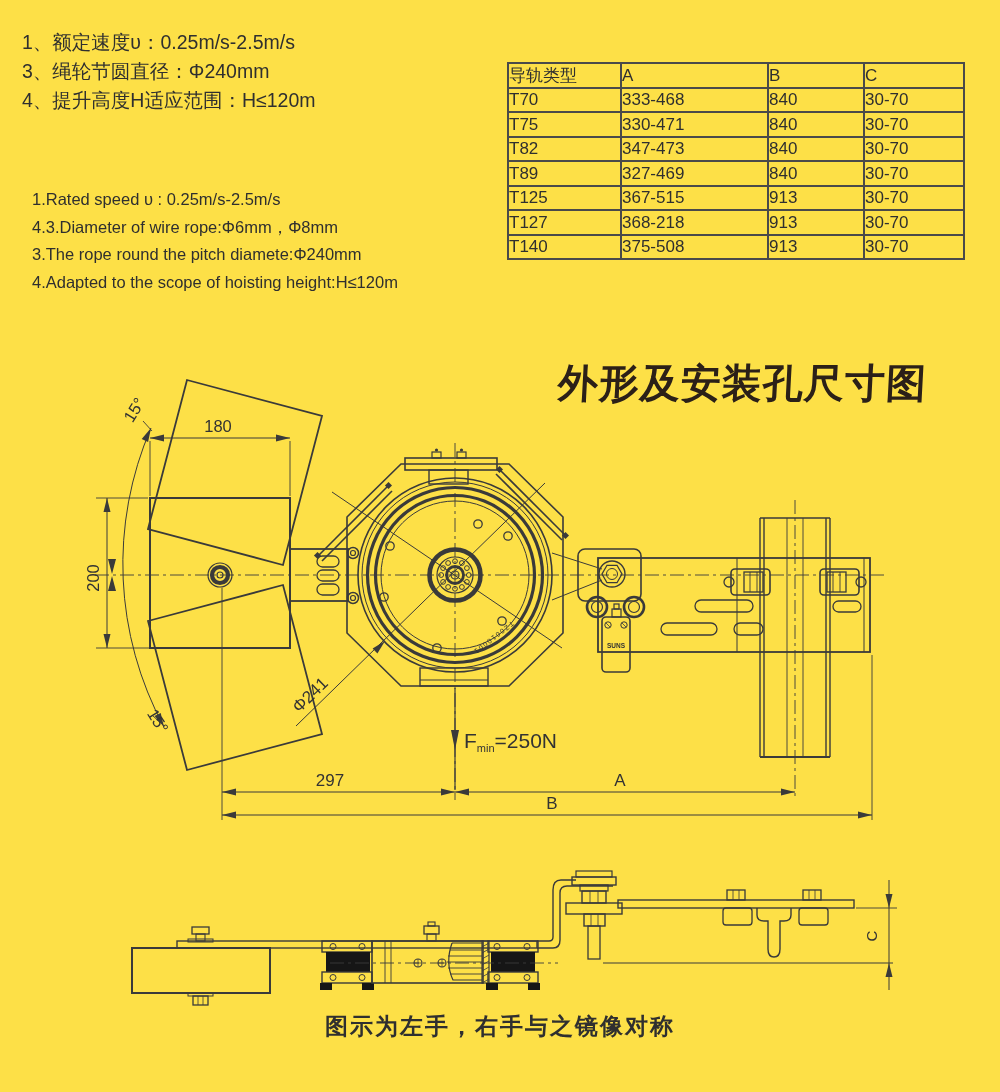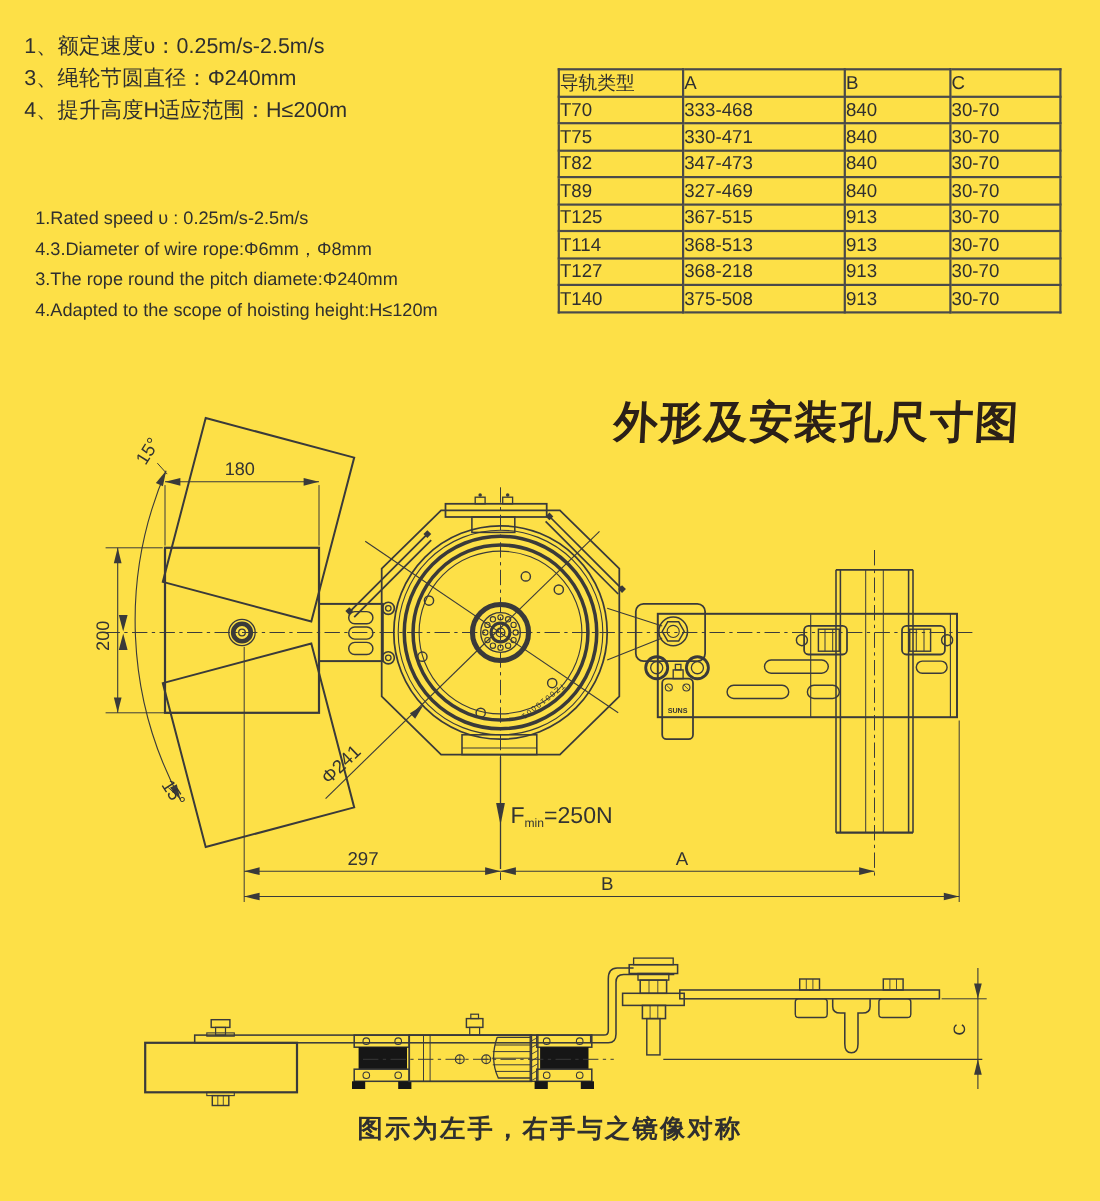--- a/index.html
+++ b/index.html
@@ -25,21 +25,21 @@
   svg text{font-family:"Liberation Sans",sans-serif;fill:#333;stroke:none;}
 </style>
 </head>
 <body>
 
 <div id="page">
 
   <div class="abs spec-cn">
     <div class="spec-line">1、额定速度υ：0.25m/s-2.5m/s</div>
     <div class="spec-line">3、绳轮节圆直径：Φ240mm</div>
-    <div class="spec-line">4、提升高度H适应范围：H≤200m</div>
+    <div class="spec-line">4、提升高度H适应范围：H≤120m</div>
   </div>
 
   <div class="abs spec-en">
     <div class="spec-line">1.Rated speed υ : 0.25m/s-2.5m/s</div>
     <div class="spec-line">4.3.Diameter of wire rope:Φ6mm，Φ8mm</div>
     <div class="spec-line">3.The rope round the pitch diamete:Φ240mm</div>
     <div class="spec-line">4.Adapted to the scope of hoisting height:H≤120m</div>
   </div>
 
   <table class="rail">
@@ -76,26 +76,20 @@
     </tr>
     <tr>
       <td>T89</td>
       <td>327-469</td>
       <td>840</td>
       <td>30-70</td>
     </tr>
     <tr>
       <td>T125</td>
       <td>367-515</td>
-      <td>913</td>
-      <td>30-70</td>
-    </tr>
-    <tr>
-      <td>T114</td>
-      <td>368-513</td>
       <td>913</td>
       <td>30-70</td>
     </tr>
     <tr>
       <td>T127</td>
       <td>368-218</td>
       <td>913</td>
       <td>30-70</td>
     </tr>
     <tr>

